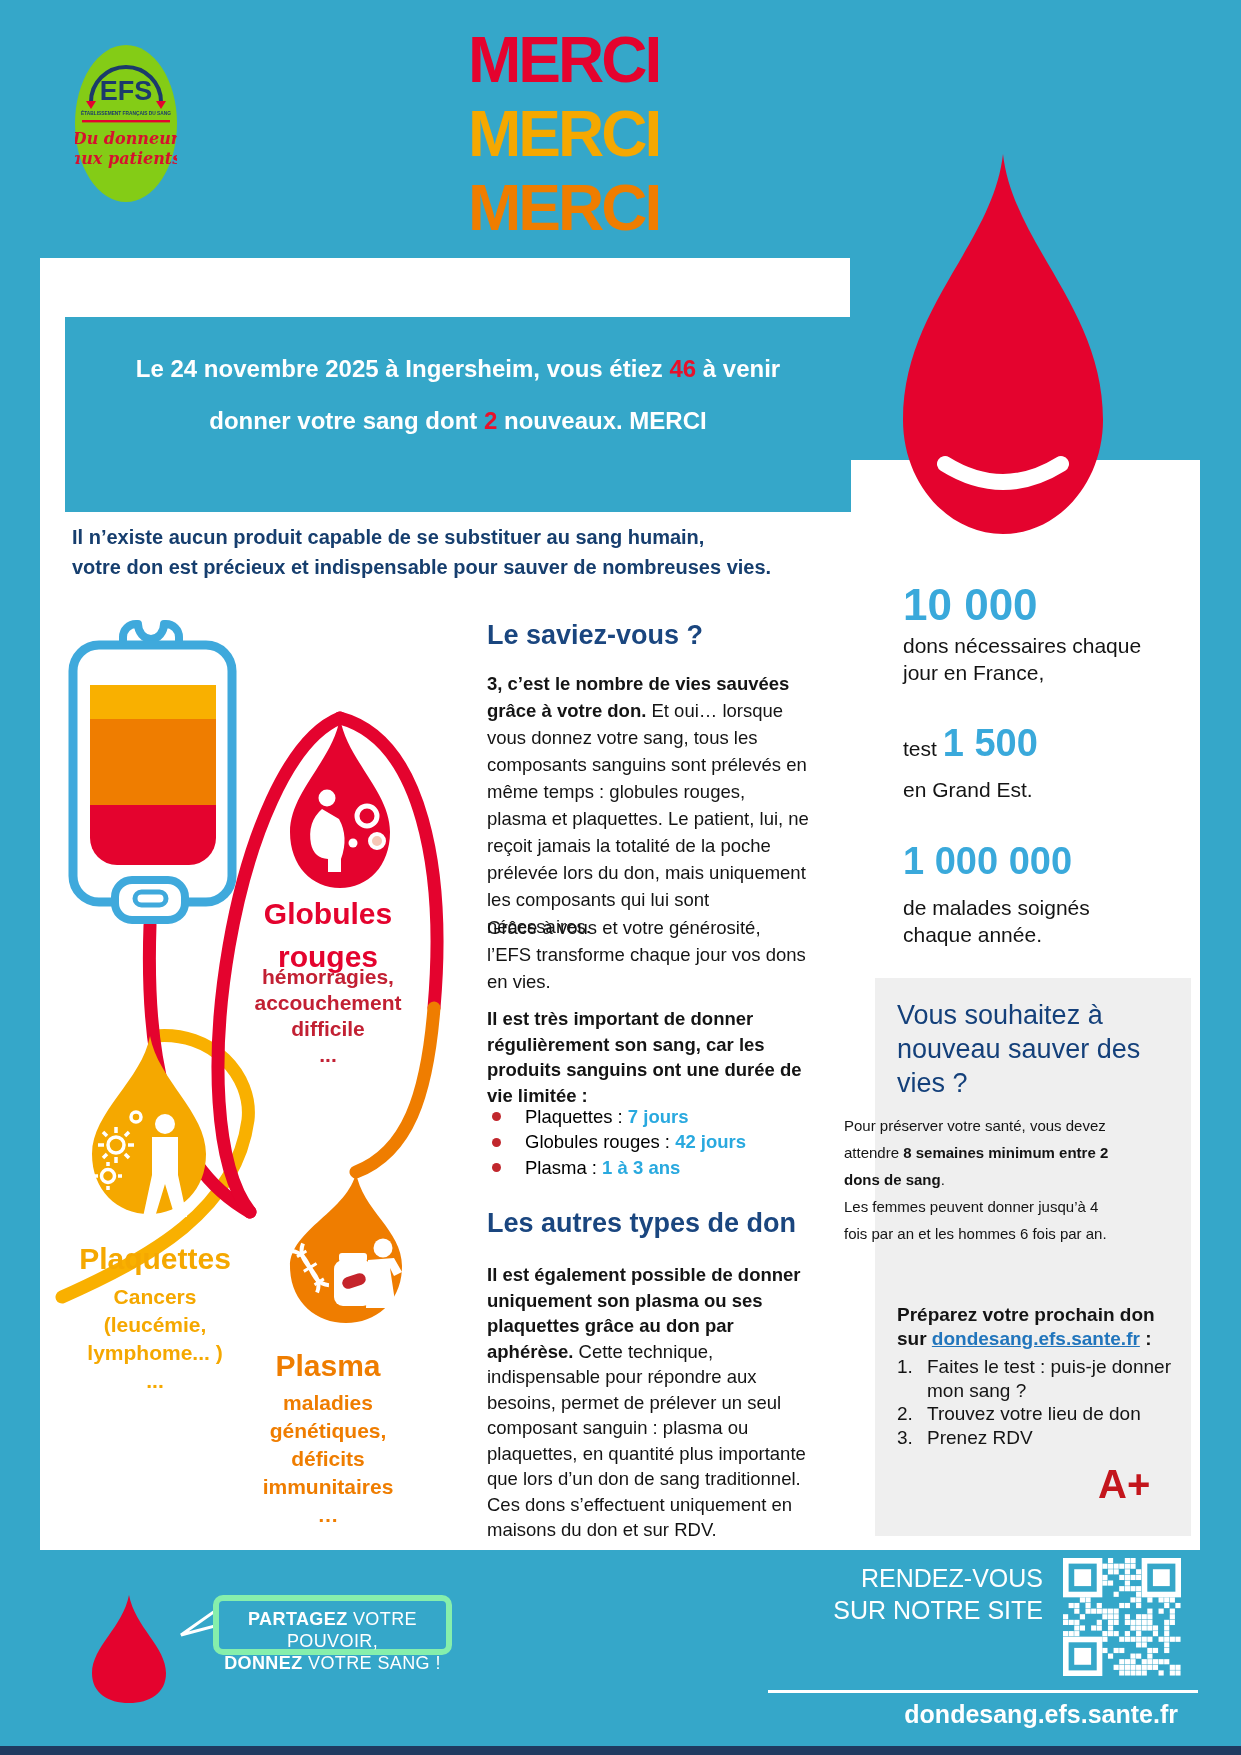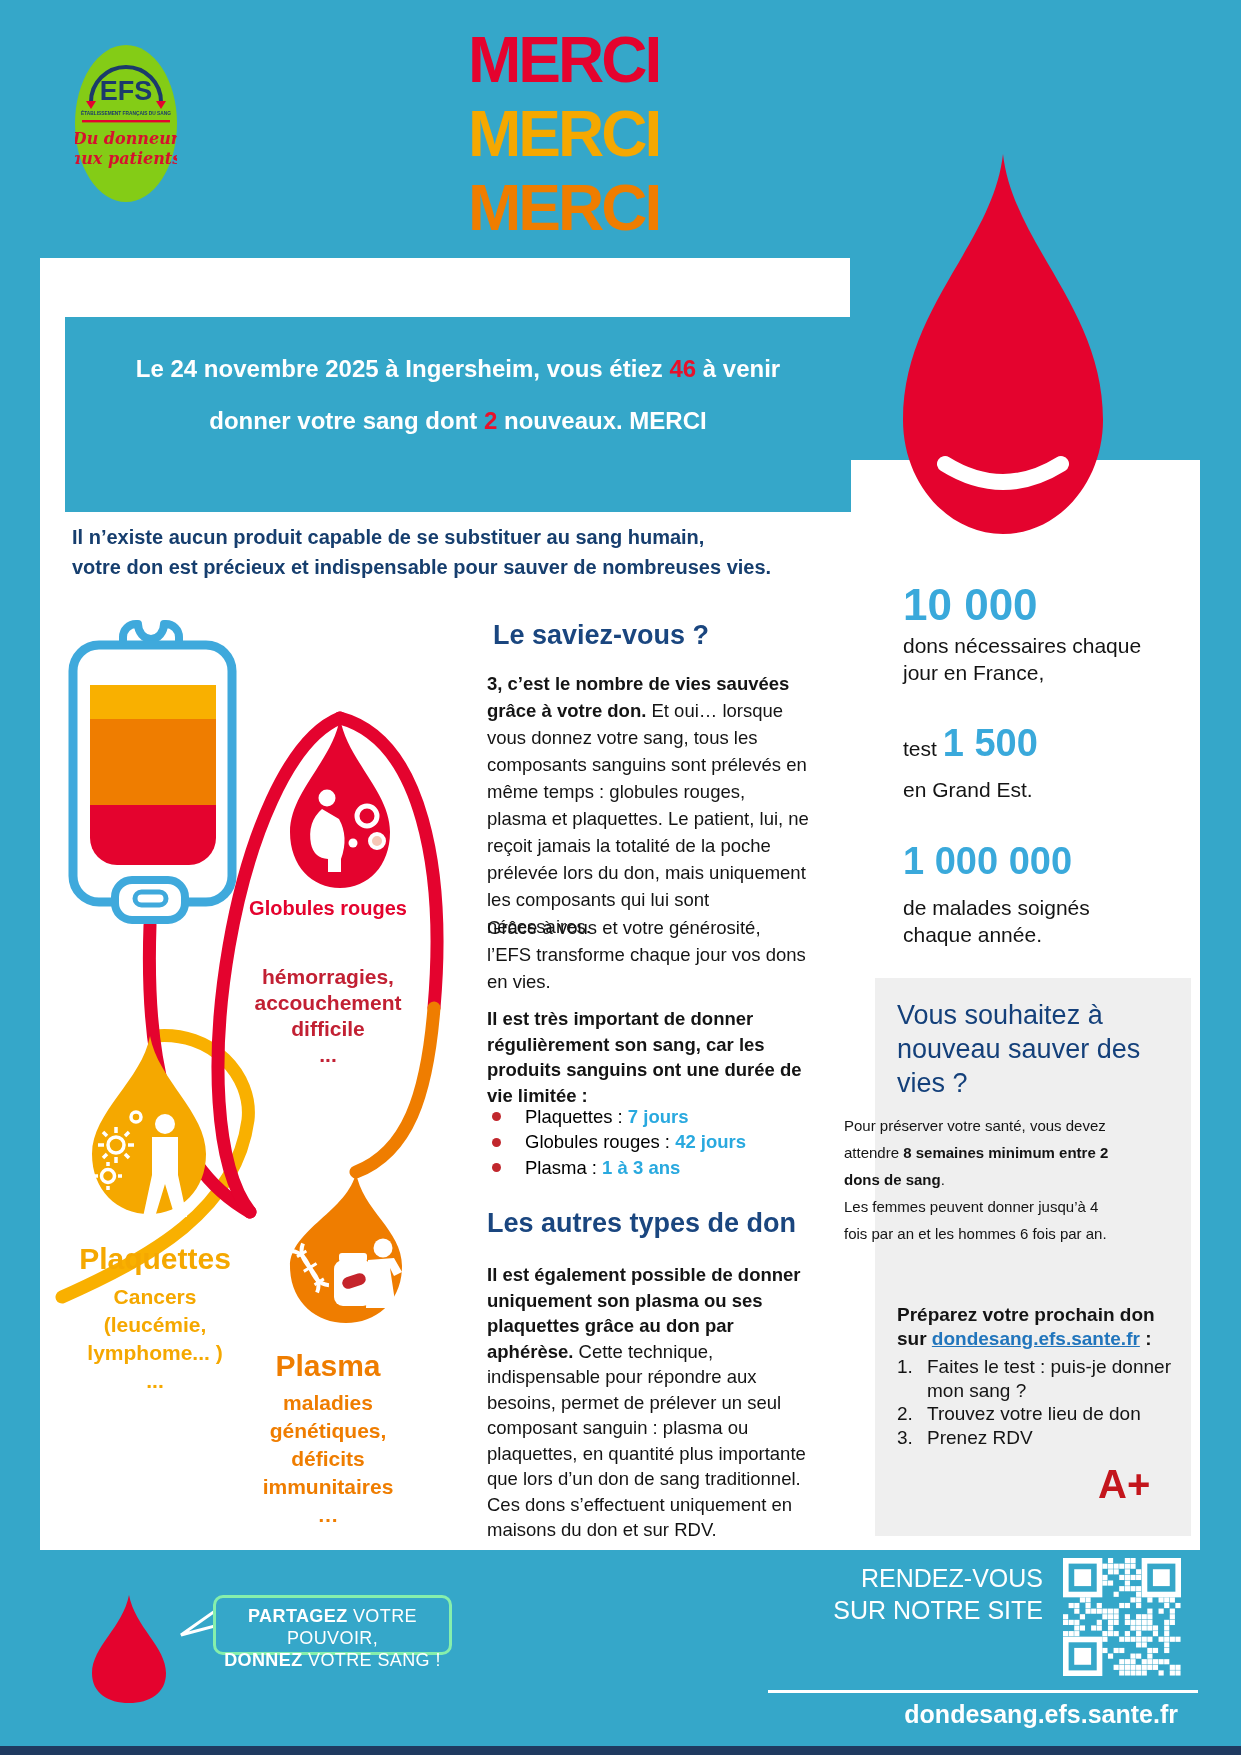--- a/index.html
+++ b/index.html
@@ -26,30 +26,30 @@
   .banner .bl1 { position: absolute; top: 38px; width: 100%; }
   .banner .bl2 { position: absolute; top: 90px; width: 100%; }
   .num-red { color: #E8112A; }
 
   
   .intro { left: 72px; top: 522px; width: 790px; color: #163E6E; font-weight: bold; font-size: 20px; line-height: 30px; }
 
   
   .info-svg { left: 50px; top: 560px; width: 395px; height: 840px; }
   .lab { text-align: center; font-weight: bold; }
-  .lab-globules  { left: 218px; top: 892px;  width: 220px; color: #E4032E; font-size: 20px; line-height: 33px; }
+  .lab-globules  { left: 218px; top: 892px;  width: 220px; color: #E4032E; font-size: 30px; line-height: 43px; }
   .sub-globules  { left: 218px; top: 964px;  width: 220px; color: #C22033; font-size: 21px; line-height: 26px; }
   .lab-plaquettes{ left: 45px;  top: 1243px; width: 220px; color: #F5A800; font-size: 30px; line-height: 32px; }
   .sub-plaquettes{ left: 45px;  top: 1283px; width: 220px; color: #F5A800; font-size: 21px; line-height: 28px; }
   .lab-plasma    { left: 228px; top: 1350px; width: 200px; color: #EF7D00; font-size: 30px; line-height: 32px; }
   .sub-plasma    { left: 228px; top: 1389px; width: 200px; color: #EF7D00; font-size: 21px; line-height: 28px; }
 
   
   .mid-h { color: #1A467F; font-weight: bold; font-size: 27px; }
-  .h-saviez { left: 487px; top: 620px; margin-left: 6px; }
+  .h-saviez { left: 487px; top: 620px; }
   .h-autres { left: 487px; top: 1208px; }
   .mid-p { left: 487px; width: 322px; font-size: 18.5px; line-height: 27px; color: #141414; }
   .p1 { top: 670px; } .p2 { top: 914px; } .p3 { top: 1006px; line-height: 25.5px; }
   .p4 { top: 1262px; line-height: 25.5px; }
   .b { font-weight: bold; }
   .bullets { left: 487px; top: 1104px; width: 322px; font-size: 18.5px; }
   .bullet-row { display: flex; align-items: center; height: 25.5px; }
   .bullet-dot { width: 9px; height: 9px; border-radius: 50%; background: #C1272D; margin: 0 24px 0 5px; flex: none; }
   .bullet-val { color: #29A9DF; font-weight: bold; }
 
@@ -69,21 +69,21 @@
   .cta-p1 { left: 844px; top: 1112px; width: 280px; font-size: 15px; line-height: 27px; color: #141414; }
   .cta-p2 { left: 897px; top: 1303px; width: 280px; font-size: 19px; line-height: 24px; color: #141414; font-weight: bold; }
   .cta-link { color: #2175BC; text-decoration: underline; font-weight: bold; }
   .cta-steps { left: 897px; top: 1355px; width: 276px; font-size: 19px; line-height: 23.5px; color: #141414; }
   .step { display: flex; }
   .step-num { width: 30px; flex: none; }
   .aplus { left: 1098px; top: 1462px; color: #C3161C; font-weight: bold; font-size: 40px; }
 
   
   .footer-drop { left: 88px; top: 1593px; width: 82px; height: 112px; }
-  .bubble { left: 213px; top: 1595px; width: 239px; height: 60px; border: 3px solid #86efac; border-radius: 10px;
+  .bubble { left: 213px; top: 1595px; width: 239px; height: 60px; border: 6px solid #86efac; border-radius: 10px;
             color: #fff; text-align: center; font-size: 18px; line-height: 22px; padding-top: 7px; letter-spacing: 0.4px; }
   .bubble-tail { left: 180px; top: 1608px; width: 36px; height: 30px; }
   .rdv { left: 800px; top: 1562px; width: 243px; text-align: right; color: #fff; font-weight: normal;
          font-size: 25px; line-height: 32px; }
   .qr { left: 1063px; top: 1558px; width: 118px; height: 118px; }
   .foot-rule { left: 768px; top: 1690px; width: 430px; height: 3px; background: #fff; }
   .site { left: 828px; top: 1700px; width: 350px; text-align: right; color: #fff; font-weight: bold; font-size: 25px; }
   .bottom-bar { left: 0; top: 1746px; width: 1241px; height: 9px; background: #1F3A60; }
 </style>
 </head>

